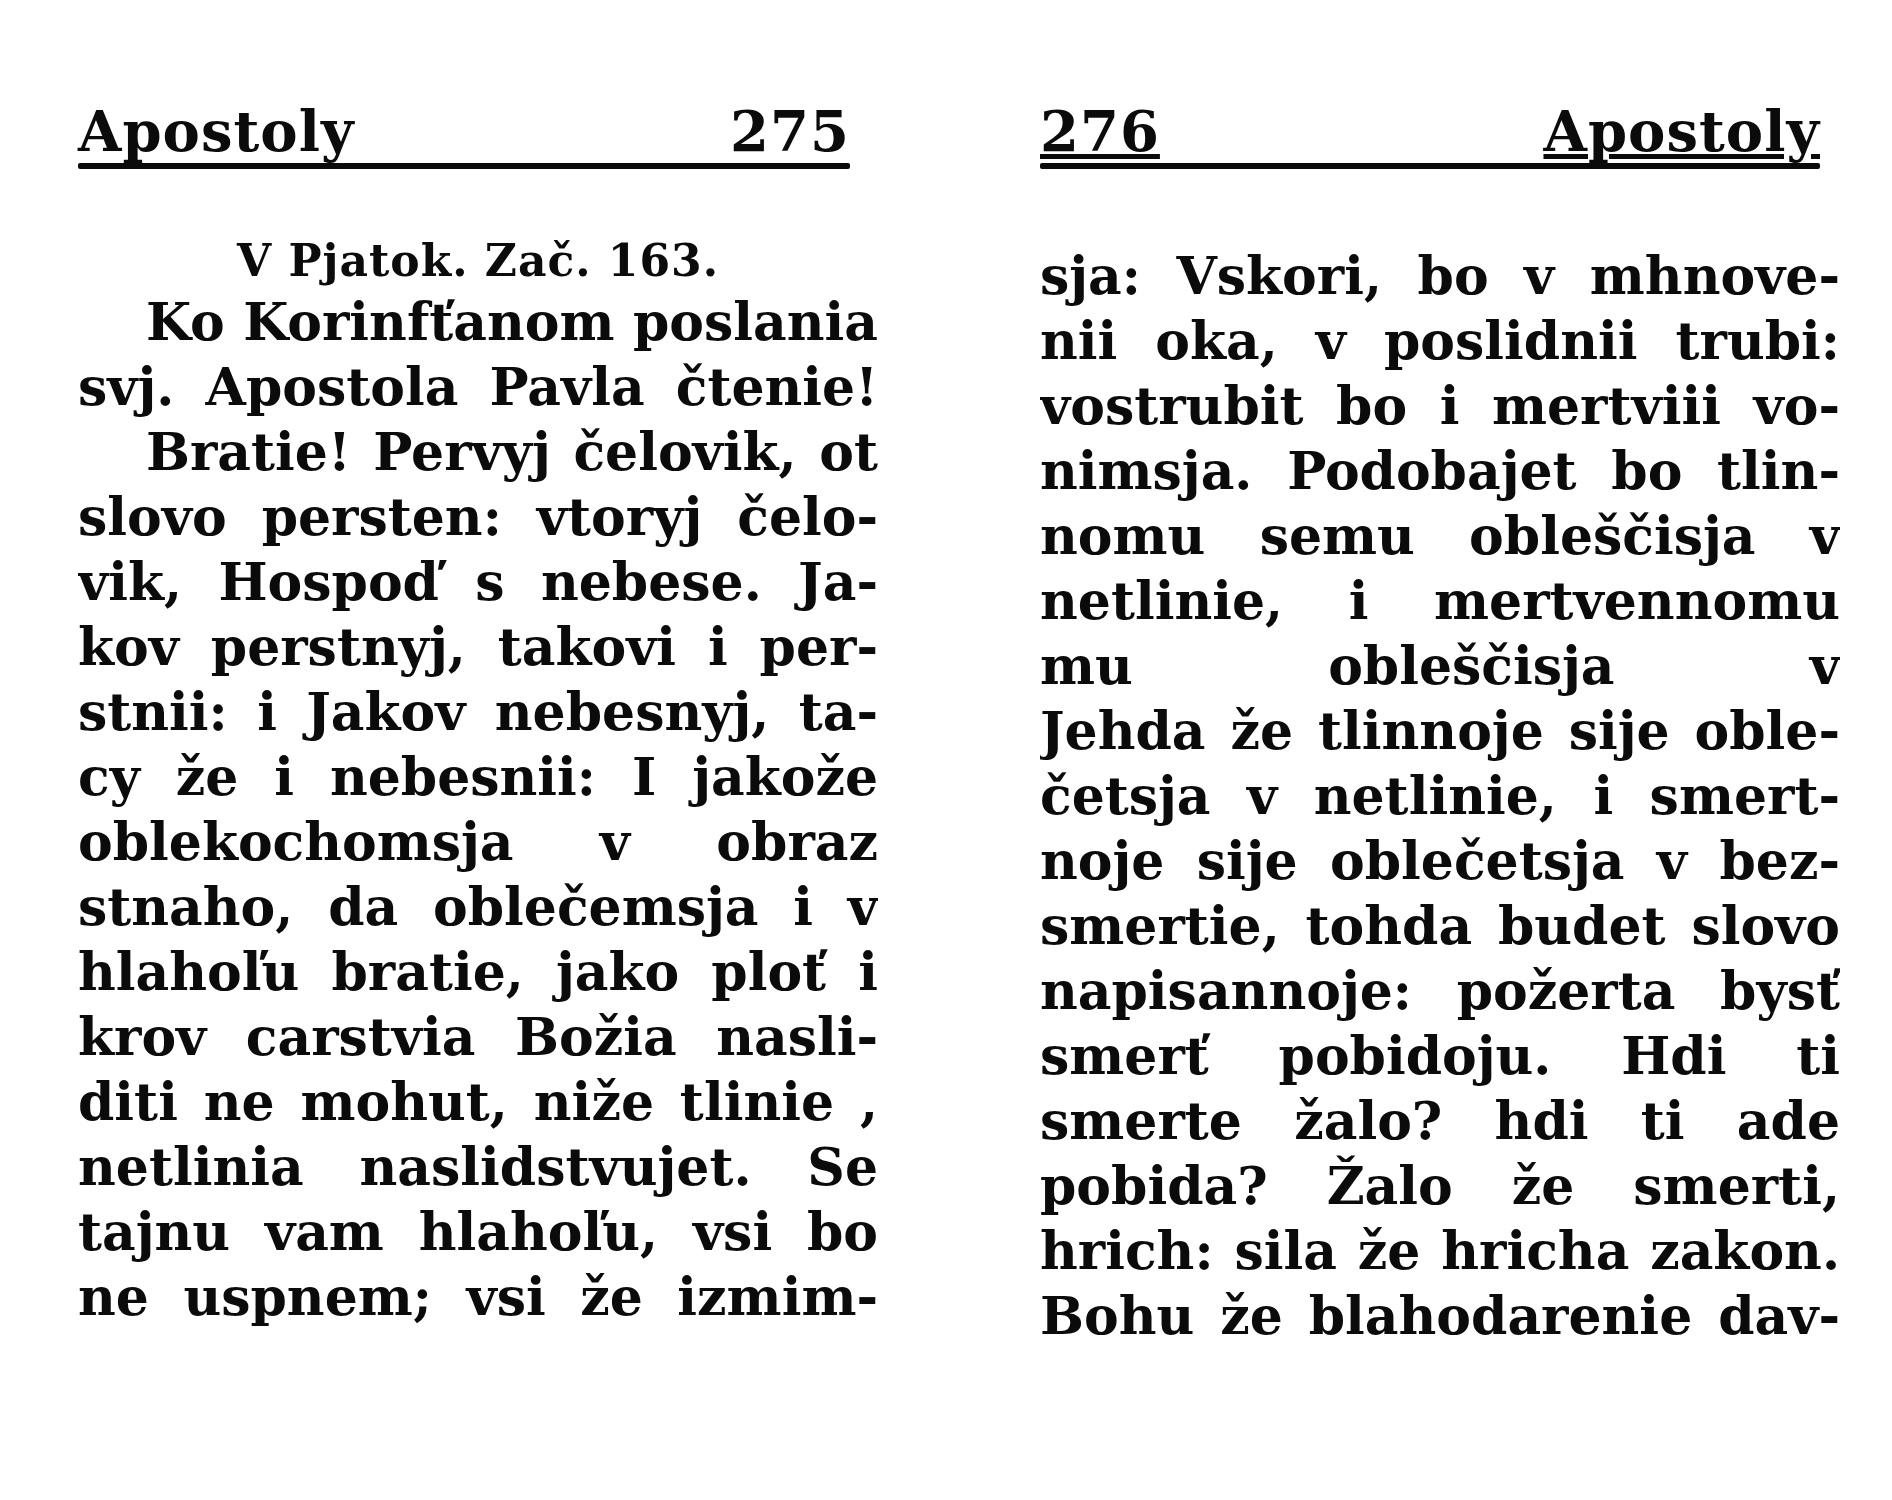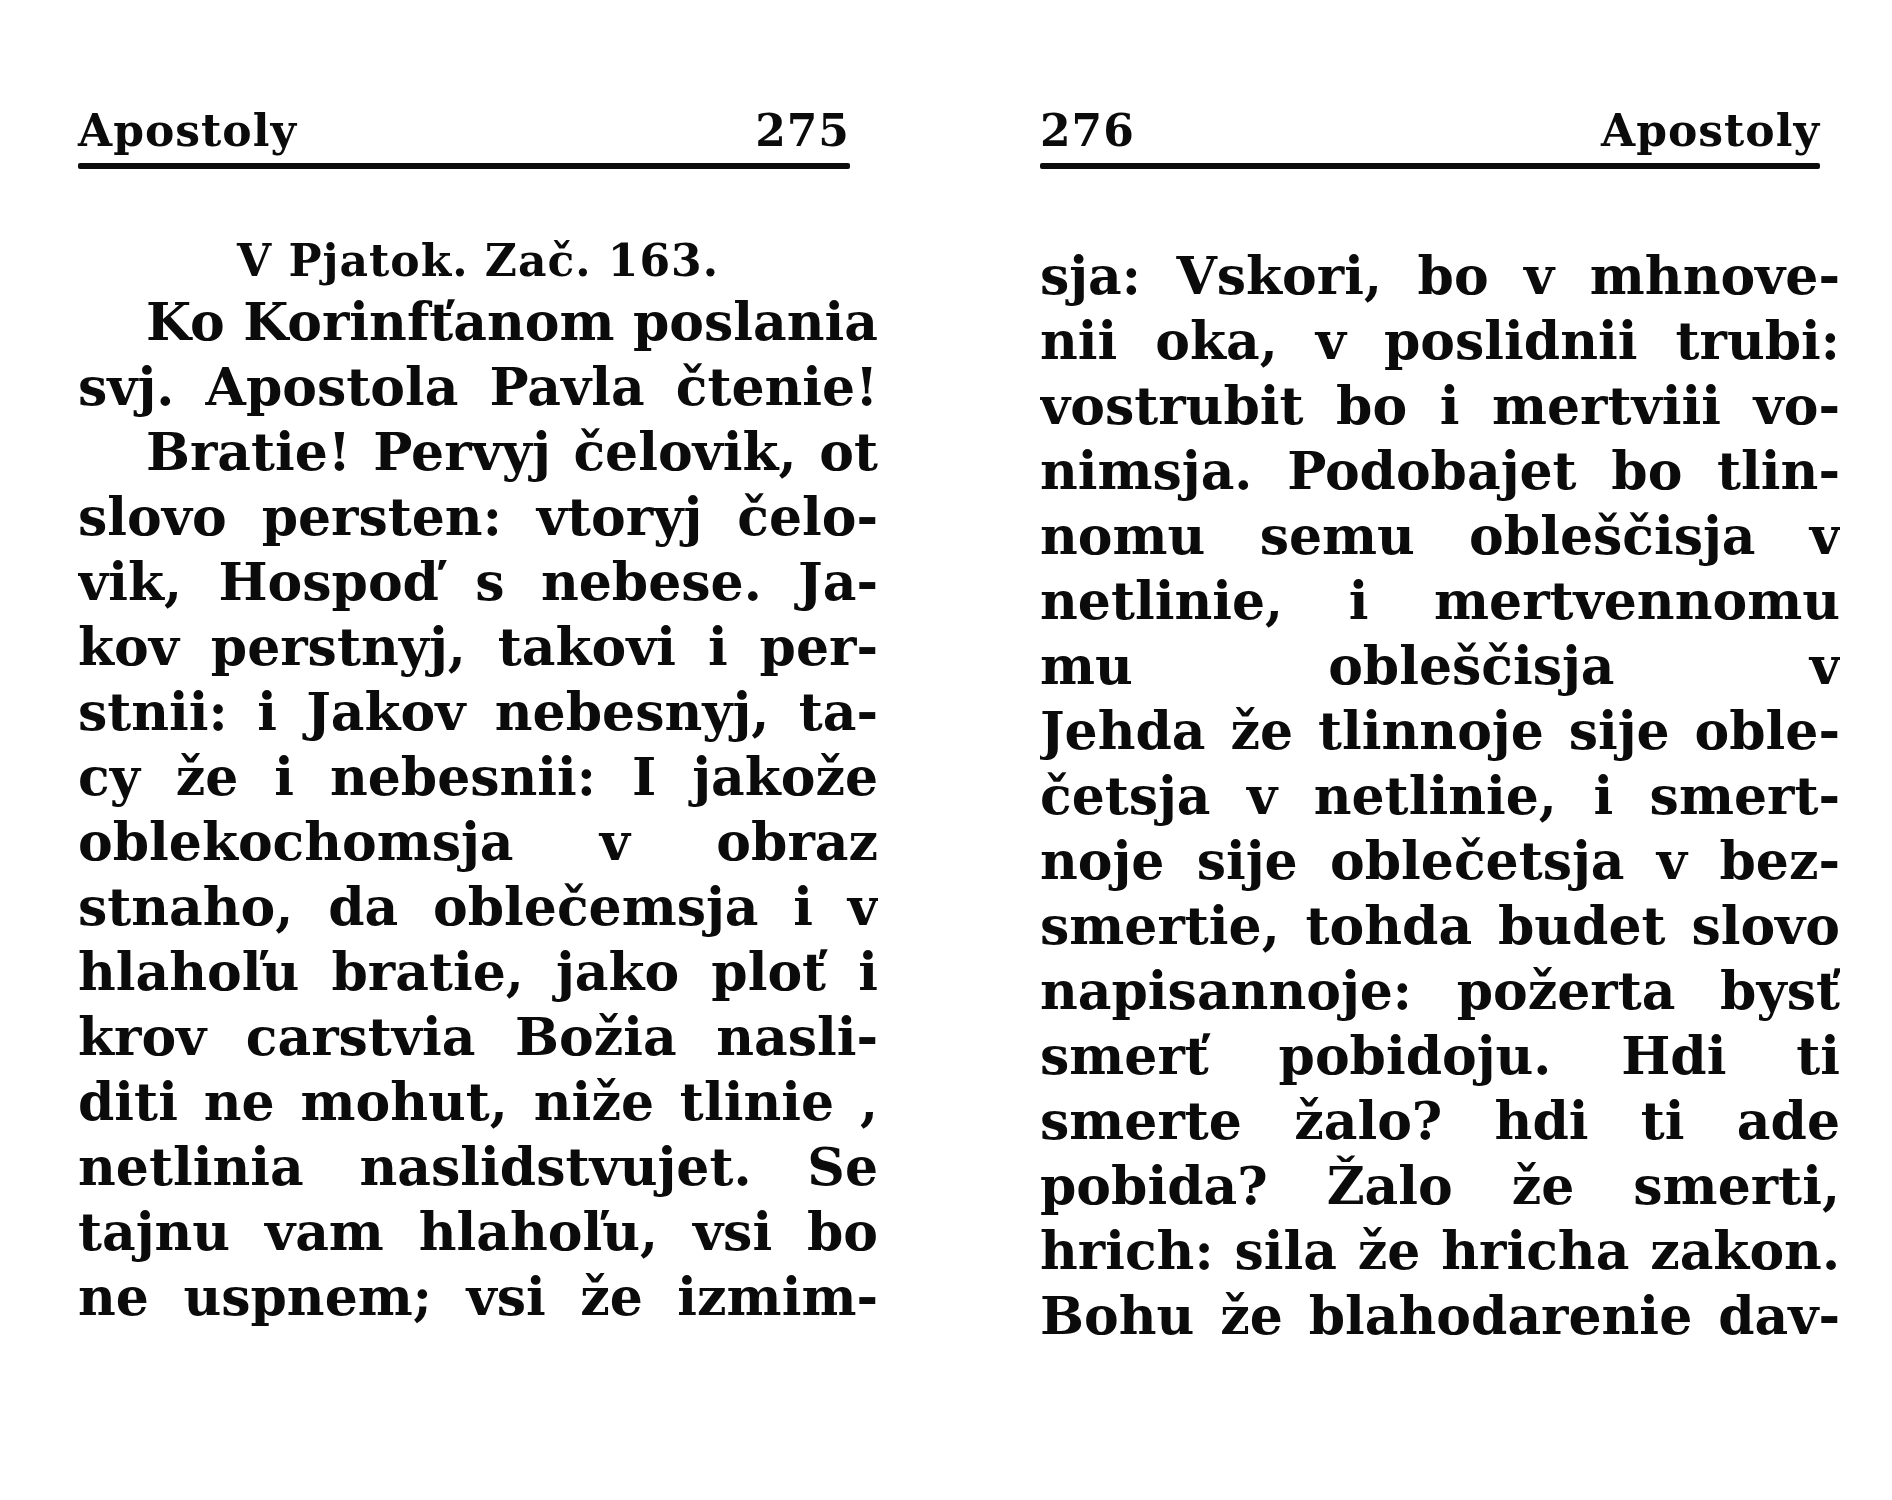--- a/index.html
+++ b/index.html
@@ -14,27 +14,27 @@
     overflow: hidden;
   }
   .page-col { position: absolute; top: 105px; }
   .page-col.left  { left: 78px;  width: 800px; }
   .page-col.right { left: 1040px; width: 800px; }
 
   .running-head {
     display: flex;
     justify-content: space-between;
     align-items: baseline;
-    font-size: 44px;
+    font-size: 56px;
     line-height: 52px;
     letter-spacing: 1px;
     text-align: center;
   }
   .left  .running-head { width: 772px; }
-  .right .running-head { width: 780px; }
+  .right .running-head { width: 780px; text-decoration: underline; }
 
   .rule { height: 6px; background: #0b0b0b; margin-top: 6px; border-radius: 2px; }
   .left  .rule { width: 772px; }
   .right .rule { width: 780px; }
 
   .section-heading {
     margin: 64px 0 0 0;
     text-align: center;
     font-size: 44px;
     line-height: 56px;

